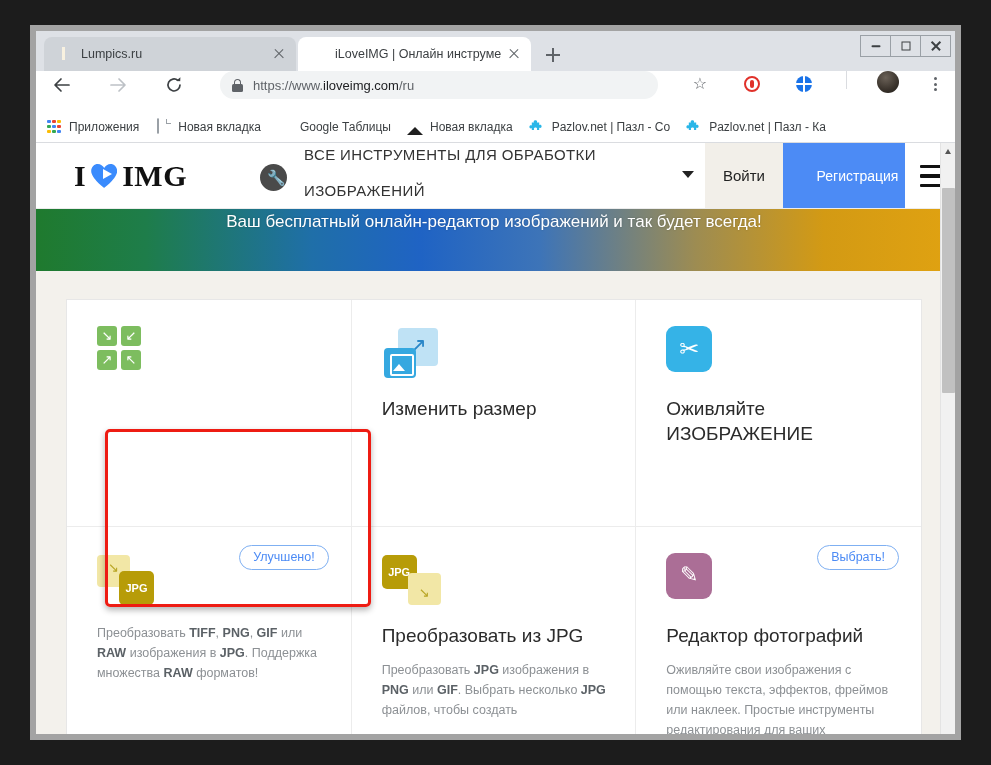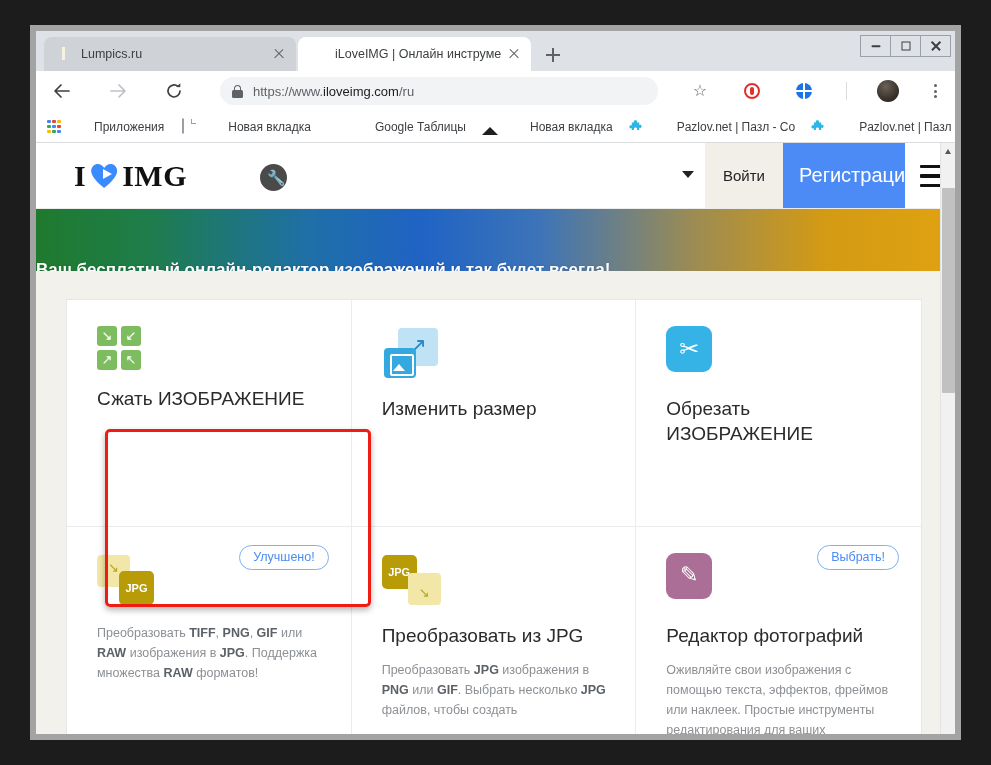--- a/index.html
+++ b/index.html
@@ -106,21 +106,21 @@
   .w-max .g { width: 9px; height: 9px; border: 1.4px solid #3c4043; }
   .w-close .g { width: 12px; height: 12px; }
   .w-close .g::before, .w-close .g::after {
     content:""; position:absolute; left:0; top:5px; width:12px; height:1.5px; background:#3c4043;
   }
   .w-close .g::before { transform: rotate(45deg); }
   .w-close .g::after  { transform: rotate(-45deg); }
   
   #toolbar {
     height: 40px; background: #ffffff;
-    display: flex; align-items: center;
+    display: flex; align-items: flex-start;
     padding: 0 8px;
     position: relative;
     gap: 20px;
   }
   .navbtn {
     width: 28px; height: 28px; margin: 0 4px;
     position: relative; cursor: pointer; flex: 0 0 28px;
   }
   .navbtn svg { position: absolute; left: 4px; top: 4px; }
   #omnibox {
@@ -182,21 +182,21 @@
     padding: 0 10px;
     overflow: hidden;
   }
   .bm {
     display: flex; align-items: center;
     margin-right: 16px; cursor: pointer;
     font-size: 12px; color: #3c4043;
     white-space: nowrap; flex: 0 0 auto;
   }
   .bm-ico { width: 16px; height: 16px; margin-right: 7px; position: relative; flex:0 0 16px;}
-  .bm-label { overflow: hidden; margin-left: 25px; }
+  .bm-label { overflow: hidden; }
   
   .ico-apps { display:grid; grid-template-columns: repeat(3,1fr); grid-template-rows: repeat(3,1fr); gap:1.3px; padding:1px;}
   .ico-apps span { border-radius: 1px; }
   
   .ico-doc { border: 1.2px solid #9aa0a6; width: 12px; height: 15px; margin-left:2px; border-radius:1px; background:#fff;}
   .ico-doc::after { content:""; position:absolute; right:0px; top:0px; width:4px; height:4px; background:#fff; border-left:1.2px solid #9aa0a6; border-bottom:1.2px solid #9aa0a6;}
   
   .ico-sheets { width:14px; height:15px; background:#0f9d58; border-radius:1.5px; margin-left:1px;}
   .ico-sheets::after{ content:""; position:absolute; left:3px; top:4px; width:8px; height:7px; border:1.2px solid #fff;}
   .ico-sheets::before{ content:""; position:absolute; left:3px; top:7px; width:8px; height:1.2px; background:#fff; z-index:2;}
@@ -273,21 +273,21 @@
     width: 78px; height: 65px;
     background: #f2efe9;
     display:flex; align-items:center; justify-content:center;
     font-size: 15px; color: #222; cursor: pointer;
   }
   #btn-signup {
     position: absolute; left: 747px; top: 0;
     width: 122px; height: 65px;
     background: #4c8bf5;
     display:flex; align-items:center; justify-content:center;
-    font-size: 20px; color: #fff; cursor: pointer; padding-left: 27px;
+    font-size: 14px; color: #fff; cursor: pointer; padding-left: 27px;
   }
   #burger {
     position: absolute; left: 884px; top: 22px;
     width: 34px; height: 22px; cursor: pointer;
   }
   #burger i { display:block; width:34px; height:3.4px; background:#111; margin-bottom:6px; border-radius:1px;}
   
   #banner {
     position: relative;
     height: 62px;
@@ -297,25 +297,25 @@
         #1f6fa8 30%,
         #1f63c4 42%,
         #3d74b8 55%,
         #9d8c52 72%,
         #d39a14 86%,
         #e0a211 100%);
     overflow: hidden;
   }
   #banner-text {
     position: absolute; left: 0; right: 0; top: 3px;
+    text-align: center;
     color: #fff;
     font-size: 17px;
-    font-weight: 700;
+    font-weight: 400;
     text-shadow: 0 0 2px rgba(0,0,0,.25);
-    margin-top: 48px;
   }
   
   #tools-wrap {
     position: relative;
     padding: 28px 30px 0 30px;
     background: #f3f1ec;
     height: 475px;
   }
   #tools {
     background: #fff;
@@ -586,20 +586,21 @@
           <div id="logo">
             <span>I</span>
             <span class="heart"></span>
             <span>IMG</span>
           </div>
 
           <div id="wrench-btn">
               <span class="wr">🔧</span>
             </div>
 
+          <div id="nav-headline">ВСЕ ИНСТРУМЕНТЫ ДЛЯ ОБРАБОТКИ ИЗОБРАЖЕНИЙ</div>
           <div id="nav-caret"></div>
 
           <div id="btn-login">Войти</div>
           <div id="btn-signup">Регистрация</div>
 
           <div id="burger">
               <i></i>
               <i></i>
               <i></i>
             </div>
@@ -612,36 +613,35 @@
         <div id="tools-wrap">
           <div id="tools">
 
             <div class="card">
               <div class="card-icon ic-compress">
                 <span class="sq">↘</span>
                 <span class="sq">↙</span>
                 <span class="sq">↗</span>
                 <span class="sq">↖</span>
               </div>
-              <h3>Сжать ИЗОБРАЖЕНИЕ</h3>
             </div>
 
             <div class="card">
               <div class="card-icon ic-resize">
                 <span class="back">↗</span>
                 <span class="front"></span>
               </div>
               <h3>Изменить размер</h3>
             </div>
 
             <div class="card">
               <div class="card-icon">
                 <span class="ic-crop" style="display:block">✂</span>
               </div>
-              <h3>Обрезать ИЗОБРАЖЕНИЕ</h3>
+              <h3>Оживляйте ИЗОБРАЖЕНИЕ</h3>
             </div>
 
             <div class="card">
               <div class="badge">Улучшено!</div>
               <div class="card-icon ic-tojpg">
                 <span class="pale">↘</span>
                 <span class="solid">JPG</span>
               </div>
               <p><span>Преобразовать </span><b>TIFF</b><span>, </span><b>PNG</b><span>, </span><b>GIF</b><span> или </span><b>RAW</b><span> изображения в </span><b>JPG</b><span>. Поддержка множества </span><b>RAW</b><span> форматов!</span></p>
             </div>

